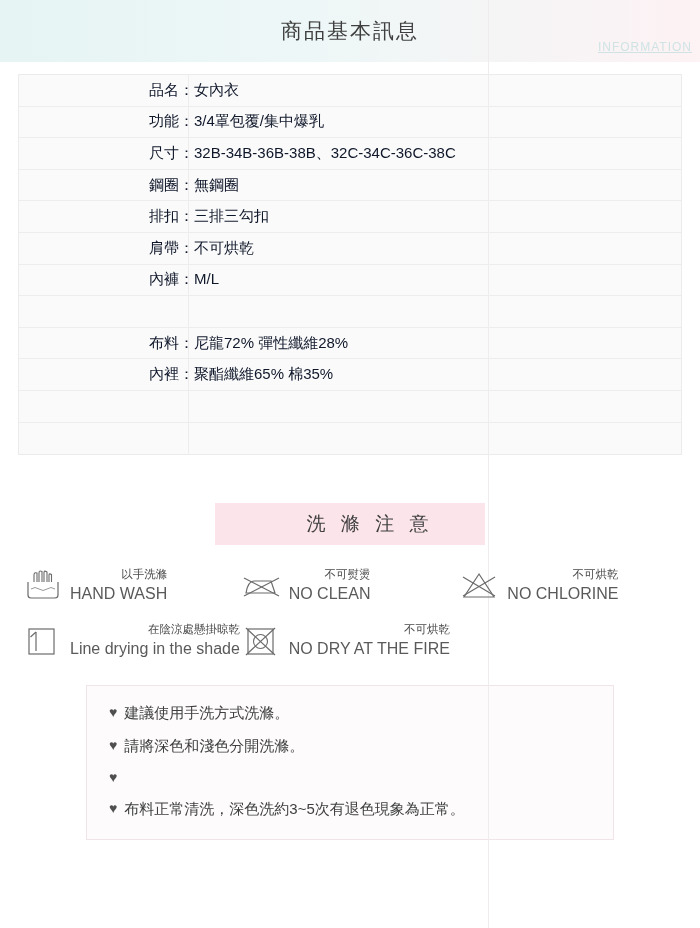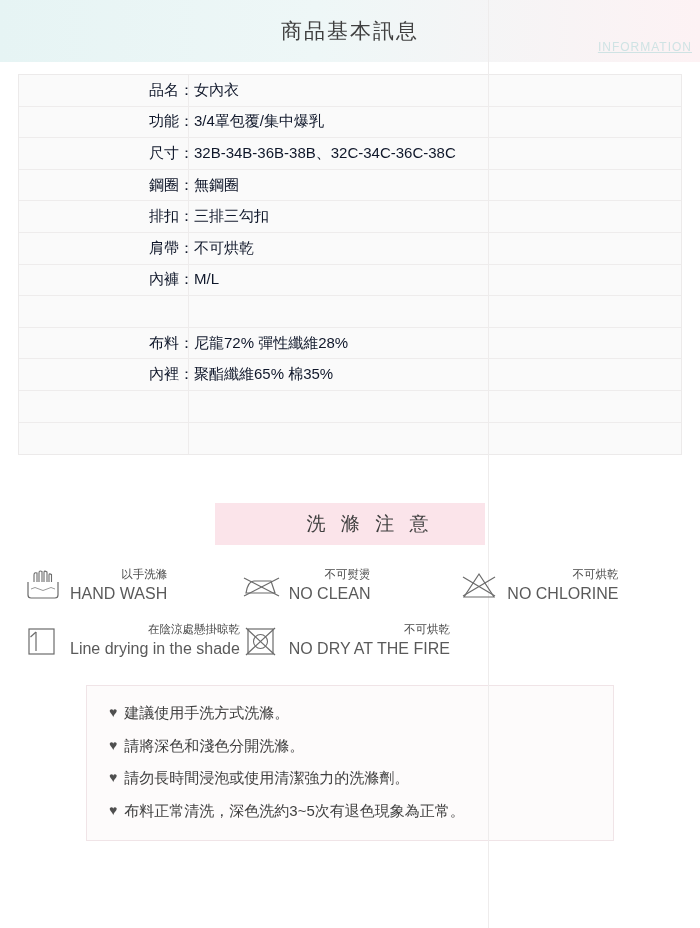--- a/index.html
+++ b/index.html
@@ -280,21 +280,20 @@
     <div class="note-line">
       <span class="heart">♥</span>
       <span class="note-text">建議使用手洗方式洗滌。</span>
     </div>
     <div class="note-line">
       <span class="heart">♥</span>
       <span class="note-text">請將深色和淺色分開洗滌。</span>
     </div>
     <div class="note-line">
       <span class="heart">♥</span>
-      <span class="note-text">請勿長時間浸泡或使用清潔強力的洗滌劑。</span>
     </div>
     <div class="note-line">
       <span class="heart">♥</span>
       <span class="note-text">布料正常清洗，深色洗約3~5次有退色現象為正常。</span>
     </div>
   </div>
 
 </div>
 
 </body></html>

